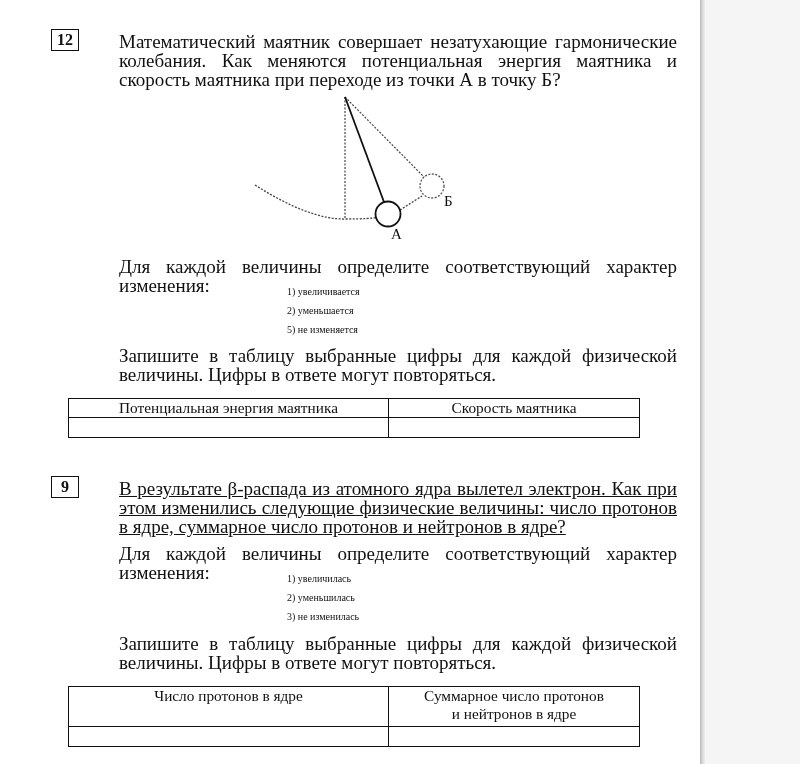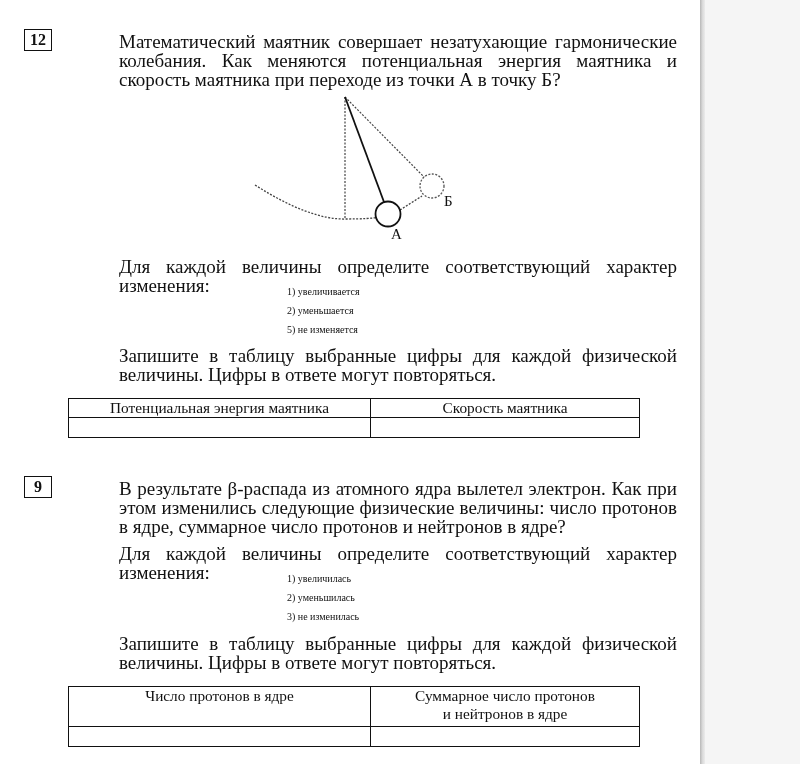--- a/index.html
+++ b/index.html
@@ -4,27 +4,27 @@
 <style>
   html, body { margin:0; padding:0; }
   body { width:800px; height:764px; overflow:hidden; background:#f5f5f5; position:relative;
          font-family:"Liberation Serif", serif; color:#111; }
   .page { position:absolute; left:0; top:0; width:700px; height:764px; background:#fff; }
   .page-edge { position:absolute; left:700px; top:0; width:5px; height:764px;
                background:linear-gradient(to right,#b8b8b8,#dadada,#ececec); }
   .side { position:absolute; left:705px; top:0; width:95px; height:764px; background:#f5f5f5; }
 
   .qnum { position:absolute; width:28px; height:22px; border:1.5px solid #111; box-sizing:border-box;
-          font-weight:bold; font-size:16px; text-align:center; line-height:20px; }
+          font-weight:bold; font-size:16px; text-align:center; line-height:20px;margin-left:27px; }
   .para { position:absolute; left:75px; width:558px; font-size:19px; line-height:19px; text-align:justify;margin-left:44px; }
   .opts { position:absolute; left:287px; font-size:10px; line-height:19px; }
   .opts div { white-space:nowrap; }
 
   table.ans { position:absolute; left:68px; width:572px; border-collapse:collapse; font-size:15.3px; }
-  table.ans td { border:1.3px solid #111; text-align:center; vertical-align:top; padding:0 8px; line-height:18px; }
+  table.ans td { border:1.3px solid #111; text-align:center; vertical-align:top; padding:0 17px; line-height:18px; }
   table.ans td.c1 { width:285px; }
   svg.fig { position:absolute; left:250px; top:92px; }
   .lbl { position:absolute; font-size:15px; }
 </style>
 </head>
 <body>
 
 <div class="page">
 
   <div class="qnum" style="left:24px;top:29px;">12</div>
@@ -57,21 +57,21 @@
       <td>Скорость маятника</td>
     </tr>
     <tr style="height:20px;">
       <td></td>
       <td></td>
     </tr>
   </tbody>
     </table>
 
   <div class="qnum" style="left:24px;top:476px;">9</div>
-  <div class="para" style="top:479px;">В результате β-распада из атомного ядра вылетел электрон. Как при этом изменились следующие физические величины: число протонов в ядре, суммарное число протонов и нейтронов в ядре?</div>
+  <div class="para" style="top:479px;text-decoration:underline;">В результате β-распада из атомного ядра вылетел электрон. Как при этом изменились следующие физические величины: число протонов в ядре, суммарное число протонов и нейтронов в ядре?</div>
   <div class="para" style="top:544px;">Для каждой величины определите соответствующий характер изменения:</div>
   <div class="opts" style="top:569px;">
     <div>1) увеличилась</div>
     <div>2) уменьшилась</div>
     <div>3) не изменилась</div>
   </div>
   <div class="para" style="top:634px;">Запишите в таблицу выбранные цифры для каждой физической величины. Цифры в ответе могут повторяться.</div>
 
   <table class="ans" style="top:686px;">
     <tbody>

